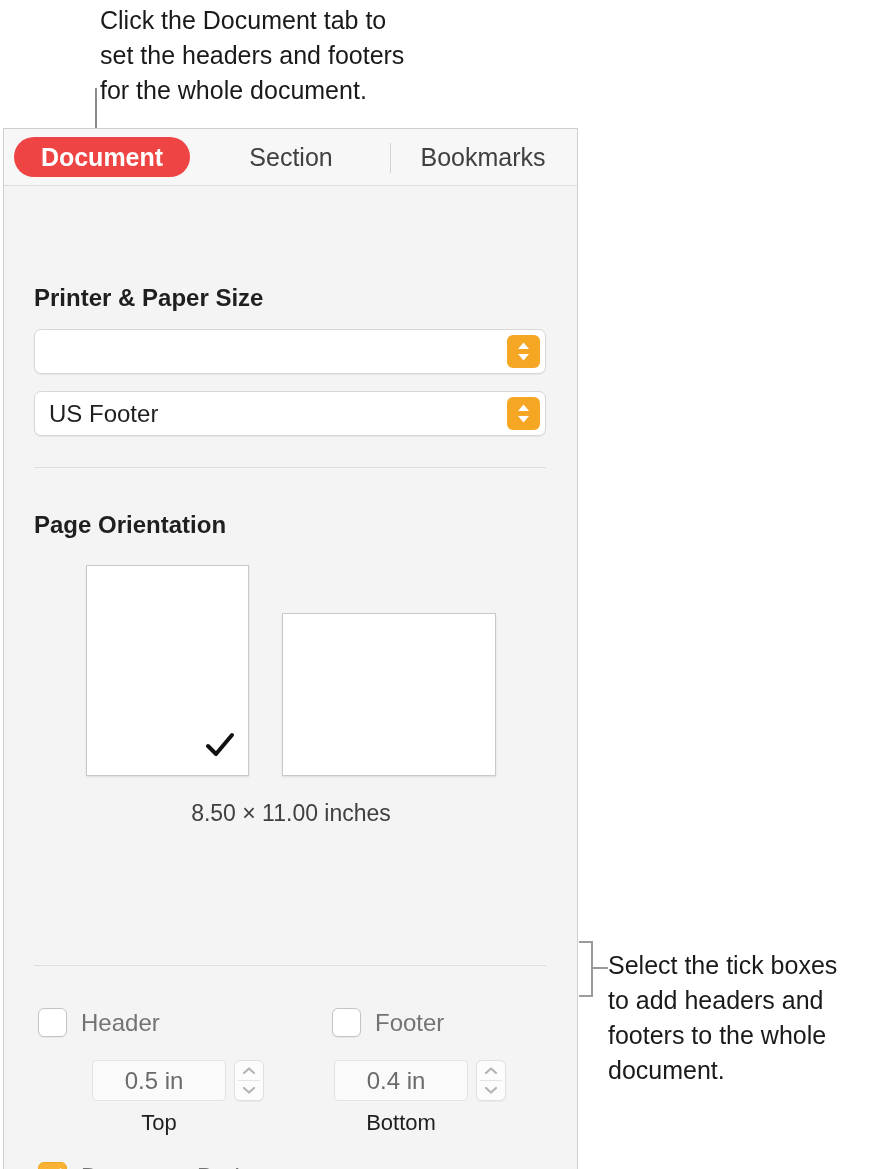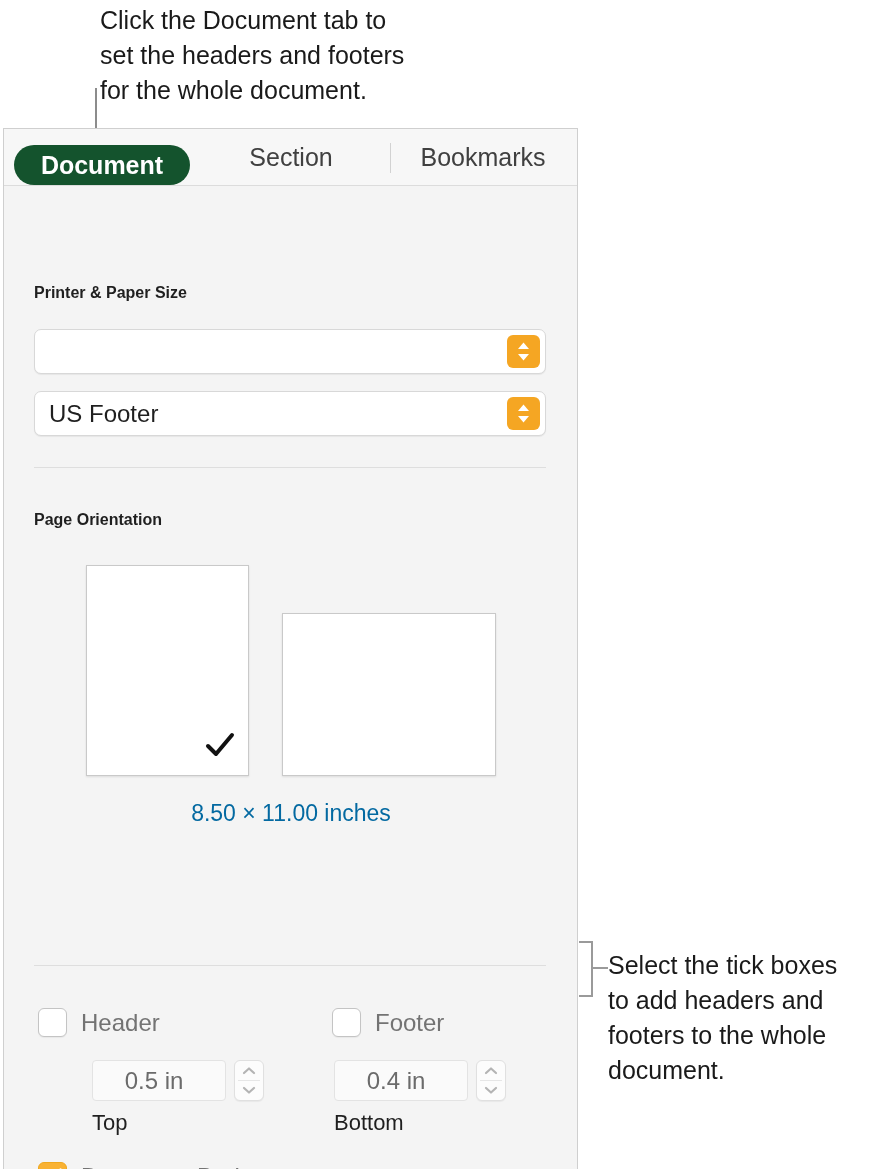--- a/index.html
+++ b/index.html
@@ -90,25 +90,24 @@
     top: 8px;
     height: 40px;
     line-height: 40px;
     font-size: 25px;
     color: #404040;
     text-align: center;
     box-sizing: border-box;
     white-space: nowrap;
   }
   .tab.selected {
-    background: #14532d;
+    background: #ef4444;
     color: #ffffff;
     border-radius: 20px;
     font-weight: bold;
-    margin-top: 8px;
   }
   #tab-document { left: 10px;  width: 176px; }
   #tab-section  { left: 205px; width: 164px; }
   #tab-bookmarks{ left: 398px; width: 162px; }
   #tab-separator {
     position: absolute;
     left: 386px;
     top: 14px;
     width: 1px;
     height: 30px;
@@ -117,21 +116,21 @@
 
   
   #panel-body {
     position: relative;
     height: 982px;
   }
 
   .section-title {
     position: absolute;
     left: 30px;
-    font-size: 16px;
+    font-size: 24px;
     font-weight: bold;
     color: #1f1f1f;
     white-space: nowrap;
   }
   #printer-title { top: 98px; }
   #orientation-title { top: 325px; }
 
   
   .popup-button {
     position: absolute;
@@ -204,21 +203,21 @@
     width: 30px;
     height: 30px;
   }
   #page-dimensions {
     position: absolute;
     left: 82px;
     top: 614px;
     width: 410px;
     text-align: center;
     font-size: 23px;
-    color: #0369a1;
+    color: #404040;
     white-space: nowrap;
   }
 
   
   .check-row {
     position: absolute;
     height: 30px;
   }
   #header-row { left: 34px; top: 822px; }
   #footer-row { left: 328px; top: 822px; }
@@ -301,21 +300,21 @@
     width: 22px;
     height: 1px;
     background: #e6e6e6;
   }
   .stepper-half svg { display: block; }
 
   .field-caption {
     position: absolute;
     width: 134px;
     top: 924px;
-    text-align: left;
+    text-align: center;
     font-size: 22px;
     color: #1f1f1f;
     white-space: nowrap;
   }
   #caption-top { left: 88px; }
   #caption-bottom { left: 330px; }
 
   #document-body-row { left: 34px; top: 976px; }
 </style>
 </head>

